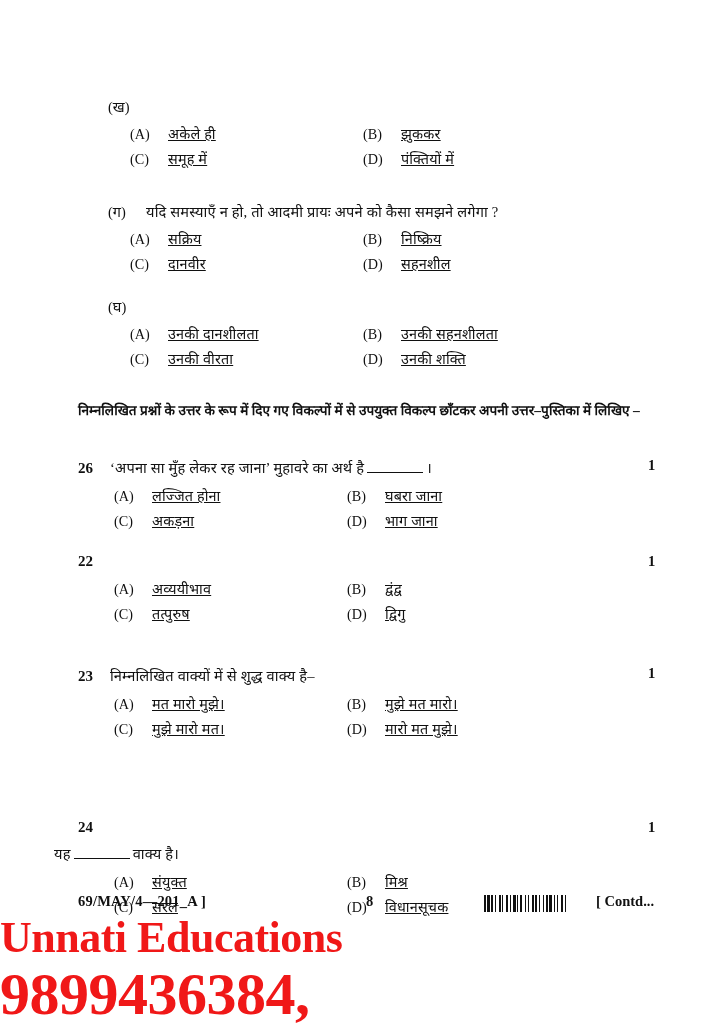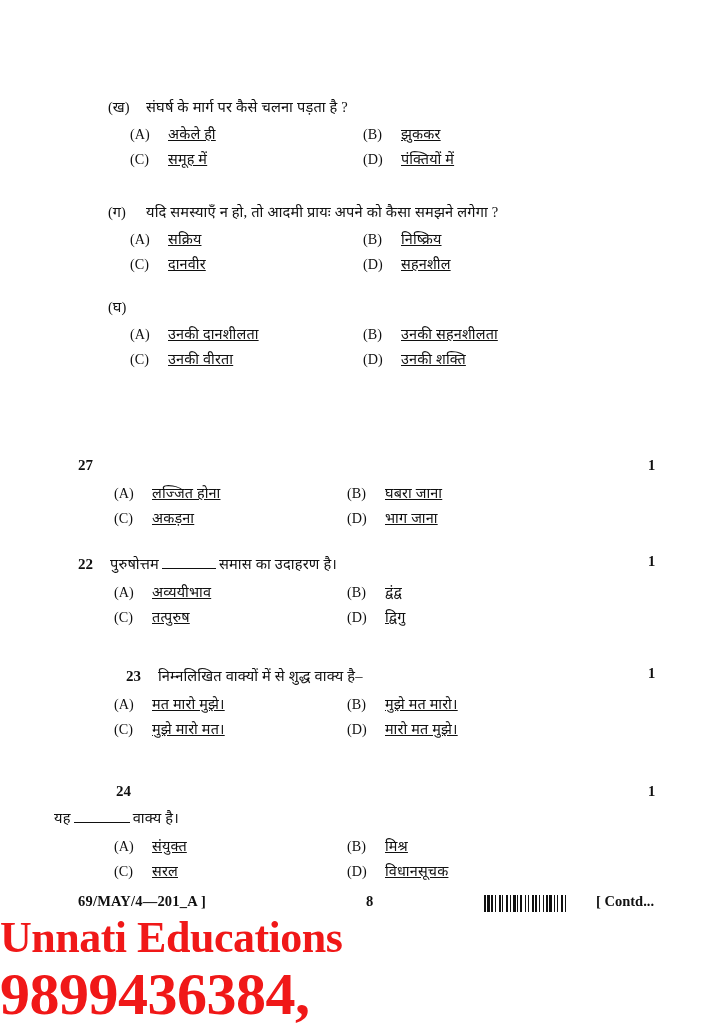--- a/index.html
+++ b/index.html
@@ -172,21 +172,20 @@
   }
 </style>
 </head>
 <body>
 
 <div class="page">
 
   <div class="qblock" style="top:96px;">
     <div class="q-line" style="padding-left:108px;">
       <span class="q-label">(ख)</span>
-      <span class="q-text">संघर्ष के मार्ग पर कैसे चलना पड़ता है ?</span>
     </div>
     <div class="opt-row" style="padding-left:130px; margin-top:8px;">
       <span class="opt opt-a">
         <span class="opt-key">(A)</span>
         <span class="opt-val">अकेले ही</span>
       </span>
       <span class="opt opt-b">
         <span class="opt-key">(B)</span>
         <span class="opt-val">झुककर</span>
       </span>
@@ -249,24 +248,28 @@
         <span class="opt-key">(C)</span>
         <span class="opt-val">उनकी वीरता</span>
       </span>
       <span class="opt opt-b">
         <span class="opt-key">(D)</span>
         <span class="opt-val">उनकी शक्ति</span>
       </span>
     </div>
   </div>
 
+  <div class="instruction">निम्नलिखित प्रश्नों के उत्तर के रूप में दिए गए विकल्पों में से उपयुक्त विकल्प छाँटकर अपनी उत्तर–पुस्तिका में लिखिए –</div>
 
   <div class="qblock" style="top:457px;">
     <div class="q-line" style="padding-left:78px;">
-      <span class="q-num">27</span>
+      <span class="q-num">26</span>
+      <span class="q-text">
+        <span>‘अपना सा मुँह लेकर रह जाना’ मुहावरे का अर्थ है</span><span class="blank blank-w1"></span><span>।</span>
+      </span>
       <span class="q-marks">1</span>
     </div>
     <div class="opt-row" style="padding-left:114px; margin-top:9px;">
       <span class="opt opt-a">
         <span class="opt-key">(A)</span>
         <span class="opt-val">लज्जित होना</span>
       </span>
       <span class="opt opt-b">
         <span class="opt-key">(B)</span>
         <span class="opt-val">घबरा जाना</span>
@@ -280,23 +283,20 @@
       <span class="opt opt-b">
         <span class="opt-key">(D)</span>
         <span class="opt-val">भाग जाना</span>
       </span>
     </div>
   </div>
 
   <div class="qblock" style="top:553px;">
     <div class="q-line" style="padding-left:78px;">
       <span class="q-num">22</span>
-      <span class="q-text">
-        <span>पुरुषोत्तम</span><span class="blank blank-w2"></span><span>समास का उदाहरण है।</span>
-      </span>
       <span class="q-marks">1</span>
     </div>
     <div class="opt-row" style="padding-left:114px; margin-top:9px;">
       <span class="opt opt-a">
         <span class="opt-key">(A)</span>
         <span class="opt-val">अव्ययीभाव</span>
       </span>
       <span class="opt opt-b">
         <span class="opt-key">(B)</span>
         <span class="opt-val">द्वंद्व</span>
@@ -308,21 +308,21 @@
         <span class="opt-val">तत्पुरुष</span>
       </span>
       <span class="opt opt-b">
         <span class="opt-key">(D)</span>
         <span class="opt-val">द्विगु</span>
       </span>
     </div>
   </div>
 
   <div class="qblock" style="top:665px;">
-    <div class="q-line" style="padding-left:78px;margin-left:48px;">
+    <div class="q-line" style="padding-left:78px;">
       <span class="q-num">23</span>
       <span class="q-text">निम्नलिखित वाक्यों में से शुद्ध वाक्य है–</span>
       <span class="q-marks">1</span>
     </div>
     <div class="opt-row" style="padding-left:114px; margin-top:9px;">
       <span class="opt opt-a">
         <span class="opt-key">(A)</span>
         <span class="opt-val">मत मारो मुझे।</span>
       </span>
       <span class="opt opt-b">
@@ -336,21 +336,21 @@
         <span class="opt-val">मुझे मारो मत।</span>
       </span>
       <span class="opt opt-b">
         <span class="opt-key">(D)</span>
         <span class="opt-val">मारो मत मुझे।</span>
       </span>
     </div>
   </div>
 
   <div class="qblock" style="top:783px;">
-    <div class="q-line" style="padding-left:116px;">
+    <div class="q-line" style="padding-left:78px;margin-top:36px;">
       <span class="q-num">24</span>
       <span class="q-marks">1</span>
     </div>
     <div class="q-line" style="padding-left:54px; margin-top:7px;">
       <span class="q-text">
         <span>यह</span><span class="blank blank-w3"></span><span>वाक्य है।</span>
       </span>
     </div>
     <div class="opt-row" style="padding-left:114px; margin-top:9px;">
       <span class="opt opt-a">

